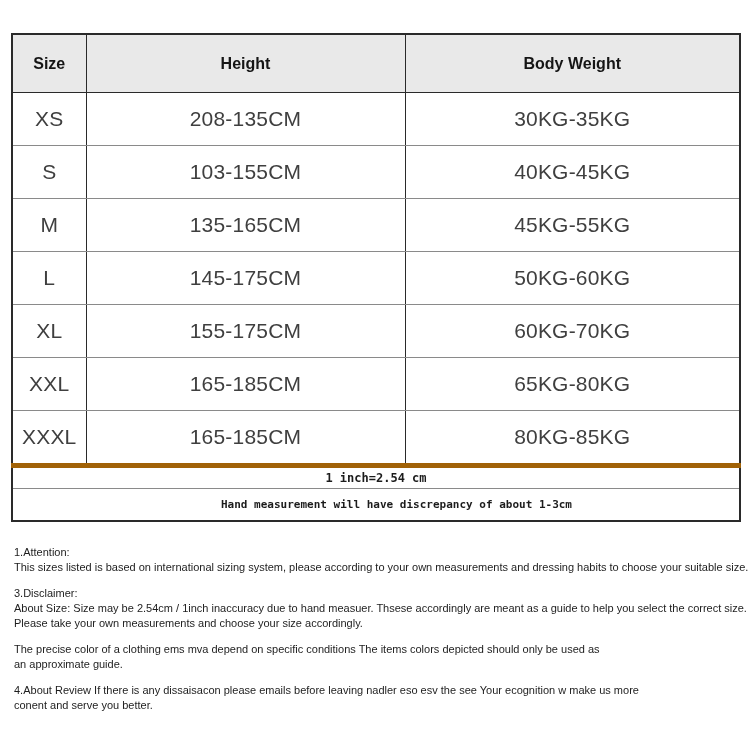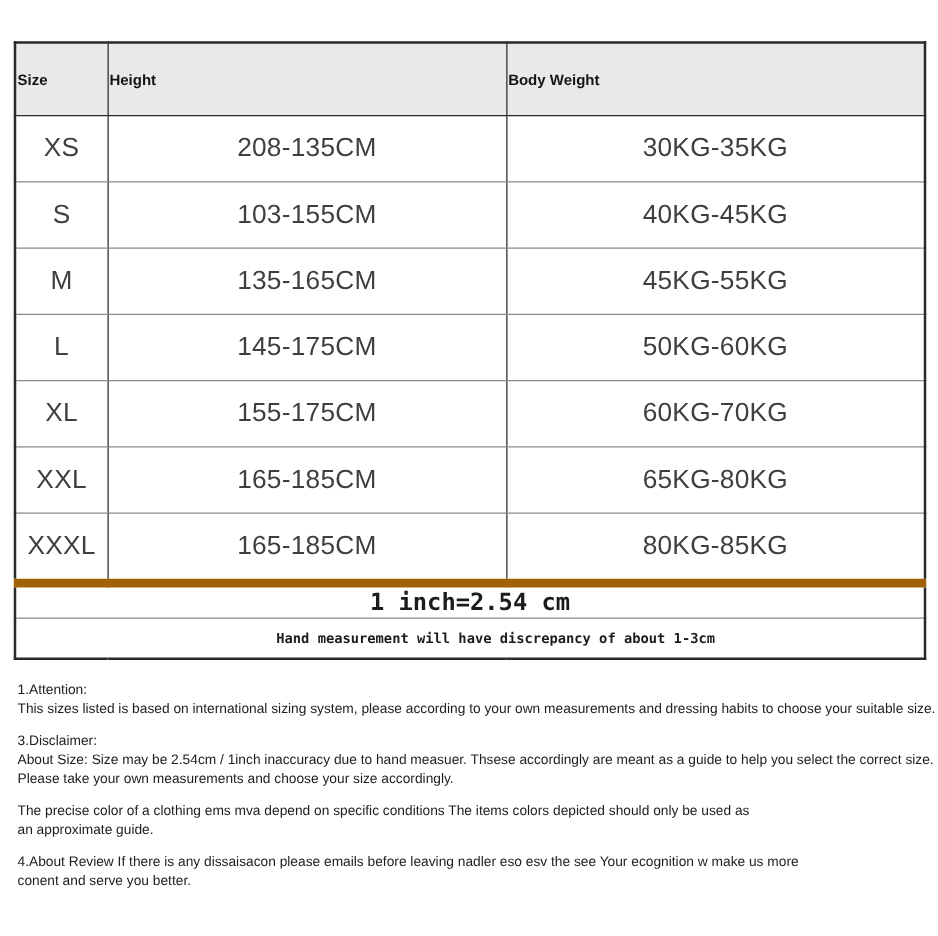--- a/index.html
+++ b/index.html
@@ -10,37 +10,37 @@
   .size-table{
     position:absolute;left:11px;top:33px;width:728px;
     border-collapse:collapse;table-layout:fixed;
     border:2px solid #2a2a2a;
   }
   .size-table col.c1{width:74px;}
   .size-table col.c2{width:319px;}
   .size-table col.c3{width:335px;}
   .size-table th{
     background:#e9e9e9;height:55px;
-    font-size:12px;font-weight:bold;color:#151515;
-    text-align:left;vertical-align:middle;
+    font-size:16px;font-weight:bold;color:#151515;
+    text-align:center;vertical-align:middle;
     border:1px solid #2a2a2a;
   }
   .size-table tbody.data td{
     height:50px;text-align:center;vertical-align:middle;
     font-size:21px;color:#3f3f3f;letter-spacing:0.2px;
     border-left:1px solid #2a2a2a;border-right:1px solid #2a2a2a;
     border-top:1px solid #8a8a8a;border-bottom:1px solid #8a8a8a;
   }
   .size-table tbody.data tr:first-child td{border-top:1px solid #2a2a2a;}
   .size-table tbody.footnotes td{
     text-align:center;vertical-align:middle;
     font-family:"DejaVu Sans Mono",monospace;font-weight:bold;color:#1c1c1c;
     border:1px solid #8a8a8a;
   }
-  .size-table tbody.footnotes tr.fn1 td{height:18px;font-size:19px;border-top:7px solid #a16207;margin-left:36px;}
+  .size-table tbody.footnotes tr.fn1 td{height:18px;font-size:12px;border-top:5px solid #a16207;margin-left:36px;}
   .size-table tbody.footnotes tr.fn2 td{height:29px;font-size:11px;padding-left:42px;}
   .notes{
     position:absolute;left:14px;top:545px;width:736px;
     font-size:11px;line-height:15px;color:#1d1d1d;
   }
   .note-block{margin:0 0 11px 0;}
   .note-heading{white-space:nowrap;}
   .note-line{white-space:nowrap;}
 </style>
 </head>

